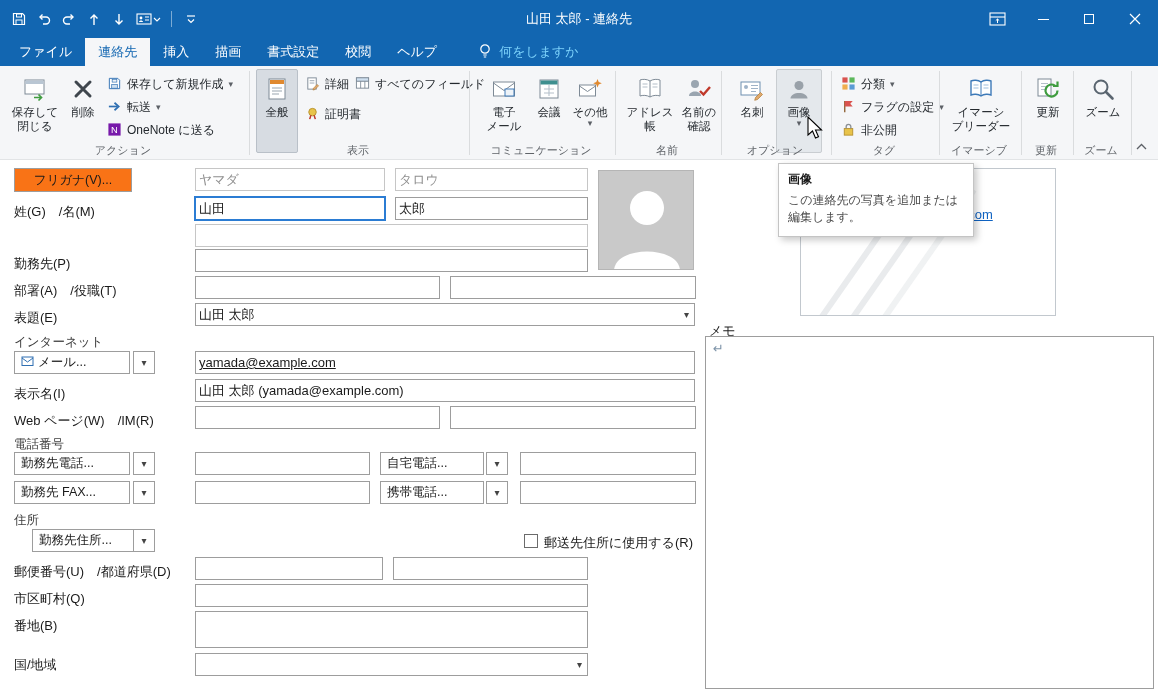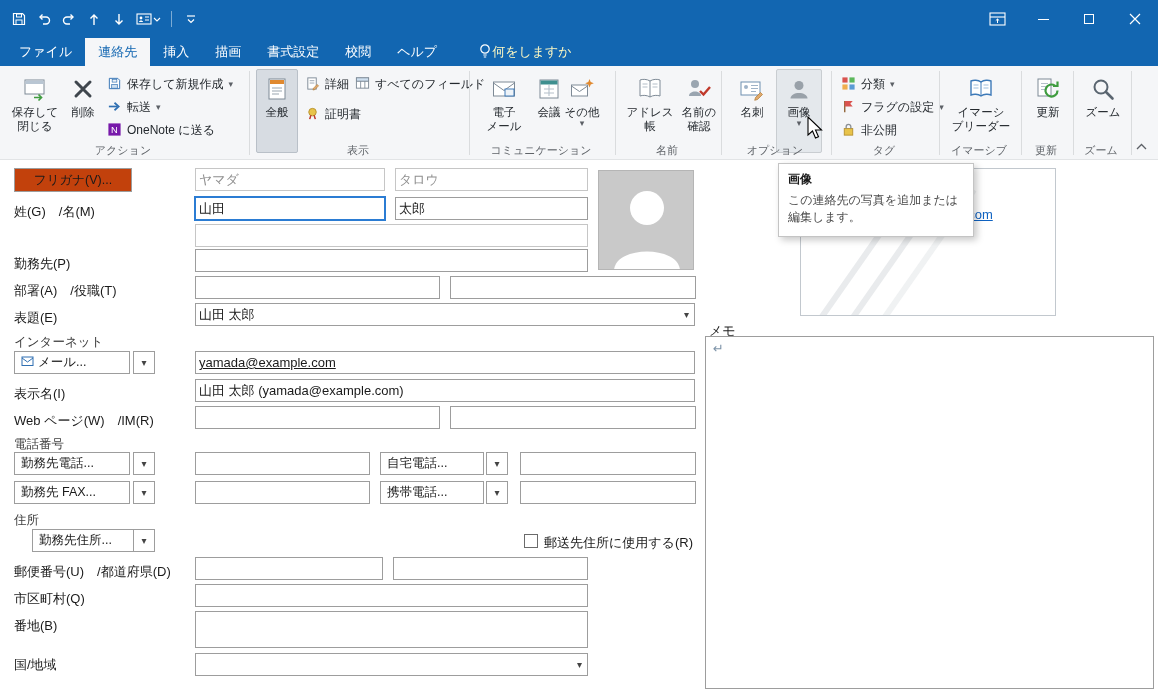--- a/index.html
+++ b/index.html
@@ -15,21 +15,21 @@
   .wintitle{position:absolute;left:50%;top:0;transform:translateX(-50%);height:38px;display:flex;align-items:center;font-size:13px;white-space:nowrap}
   .winctl{position:absolute;right:0;top:0;height:38px;display:flex}
   .wc{width:46px;height:38px;display:flex;align-items:center;justify-content:center}
   .wc-min i{display:block;width:11px;height:1px;background:#fff}
   .wc-max i{display:block;width:10px;height:10px;border:1px solid #fff}
 
   
   .tabrow{position:absolute;left:0;top:38px;width:100%;height:28px;background:#1266b1;display:flex;align-items:stretch;padding-left:6px}
   .tab{display:flex;align-items:center;padding:0 13px;color:#fff;font-size:13px;white-space:nowrap}
   .tab.active{background:#f5f6f8;color:#1266b1}
-  .tellme{display:flex;align-items:center;color:#fef9c3;margin-left:18px;padding:0 10px;font-size:13px}
+  .tellme{display:flex;align-items:center;gap:7px;color:#7dd3fc;margin-left:18px;padding:0 10px;font-size:13px}
 
   
   .ribbon{position:absolute;left:0;top:66px;width:100%;height:94px;background:#f5f6f8;border-bottom:1px solid #e2e4e6}
   .rgroup{position:absolute;top:0;height:94px}
   .gdiv{position:absolute;right:0;top:5px;bottom:5px;width:1px;background:#dadcde}
   .grouplabel{position:absolute;bottom:2px;left:0;right:4px;text-align:center;font-size:11px;color:#5f6368;white-space:nowrap}
   .bigbtn{position:absolute;top:3px;display:flex;flex-direction:column;padding-top:4px;height:84px;
           font-size:11.5px;line-height:1.25;color:#24292e;text-align:center;border:1px solid transparent;border-radius:2px}
   .bigbtn .ic{height:29px;display:flex;align-items:center;justify-content:center;margin-bottom:2px}
   .bigbtn.sel{background:#d7dce2;border-color:#b9c0c8}
@@ -45,21 +45,21 @@
   .sect{position:absolute;font-size:12.5px;color:#404040;white-space:nowrap}
   .fld{position:absolute;background:#fff;border:1px solid #9d9d9d;height:23px;line-height:21px;padding:0 3px;font-size:13px;
        color:#1a1a1a;overflow:hidden;white-space:nowrap}
   .fld.lt{border-color:#c6c6c6}
   .fld.gray{color:#8f8f8f}
   .fld.focus{border:2px solid #2b7cd3;height:25px;line-height:21px}
   .fld.tall{height:37px;line-height:20px}
   .ul{text-decoration:underline}
   .dd{position:absolute;right:5px;top:0;height:100%;display:flex;align-items:center;font-size:10px;color:#444}
   .dd::after{content:"▾"}
-  .btn{position:absolute;background:#c2410c;border:1px solid #9d9d9d;display:flex;align-items:center;justify-content:center;font-size:12.5px}
+  .btn{position:absolute;background:#f97316;border:1px solid #9d9d9d;display:flex;align-items:center;justify-content:center;font-size:12.5px}
   .combo-btn{position:absolute;background:#fff;border:1px solid #9d9d9d;height:23px;display:flex;align-items:center;gap:4px;padding:0 6px;font-size:12.5px;white-space:nowrap}
   .combo-arrow{position:absolute;width:22px;height:23px;background:#fff;border:1px solid #9d9d9d;display:flex;align-items:center;justify-content:center}
   .combo-arrow::after{content:"▾";font-size:10px;color:#444}
   .cb{position:absolute;width:14px;height:14px;border:1px solid #6b6b6b;background:#fff}
 
   .photo{position:absolute;left:598px;top:10px;width:96px;height:100px;background:#c9c9c9;border:1px solid #b5b5b5;overflow:hidden}
   .mapbtn{position:absolute;left:598px;top:397px;width:96px;height:117px;background:#f4f4f4;border:1px solid #ececec;
           display:flex;flex-direction:column;align-items:center;justify-content:center;gap:8px;color:#9c9c9c;font-size:12.5px}
   .memo{position:absolute;left:705px;top:176px;width:449px;height:353px;border:1px solid #9d9d9d;background:#fff;padding:4px 7px;font-size:13px;color:#7d93a8}
 
@@ -125,20 +125,21 @@
           </svg>
       </span>
       <span class="qsep"></span>
       <span class="qbtn">
         <svg width="12" height="12" viewBox="0 0 12 12">
             <path d="M2 3 h8" stroke="#fff" stroke-width="1.2"></path>
             <path d="M3 6.5 L6 9.5 L9 6.5" fill="none" stroke="#fff" stroke-width="1.2"></path>
           </svg>
       </span>
     </div>
+    <div class="wintitle">山田 太郎 - 連絡先</div>
     <div class="winctl">
       <span class="wc">
         <svg width="17" height="14" viewBox="0 0 17 14">
             <rect x="1" y="1" width="15" height="12" fill="none" stroke="#fff" stroke-width="1.1"></rect>
             <path d="M1 5 h15" stroke="#fff" stroke-width="1.1"></path>
             <path d="M8.5 11 L8.5 7 M6.8 8.6 L8.5 7 L10.2 8.6" fill="none" stroke="#fff" stroke-width="1"></path>
           </svg>
       </span>
       <span class="wc wc-min">
           <i></i>
@@ -288,21 +289,21 @@
       <div class="bigbtn" style="left:60px;width:38px">
         <span class="ic">
           <svg width="26" height="26" viewBox="0 0 26 26">
               <rect x="4" y="4" width="18" height="18" fill="#fff" stroke="#7e8a96"></rect>
               <rect x="4.5" y="4.5" width="17" height="4" fill="#3e8f8f"></rect>
               <path d="M8 13 h10 M8 17 h10 M13 9 v11" stroke="#b5c0ca" stroke-width="1.1"></path>
             </svg>
         </span>
         <span class="txt">会議</span>
       </div>
-      <div class="bigbtn" style="left:92px;width:40px">
+      <div class="bigbtn" style="left:100px;width:40px">
         <span class="ic">
           <svg width="26" height="26" viewBox="0 0 26 26">
               <rect x="2.5" y="9" width="16" height="11" fill="#fff" stroke="#7e8a96"></rect>
               <path d="M2.5 10 L10.5 15.5 L18.5 10" fill="none" stroke="#7e8a96"></path>
               <path d="M20.5 3 l1.2 3.1 3.1 1.2 -3.1 1.2 -1.2 3.1 -1.2 -3.1 -3.1 -1.2 3.1 -1.2 z" fill="#e0892f"></path>
             </svg>
         </span>
         <span class="txt">その他</span>
         <span class="chev"></span>
       </div>

